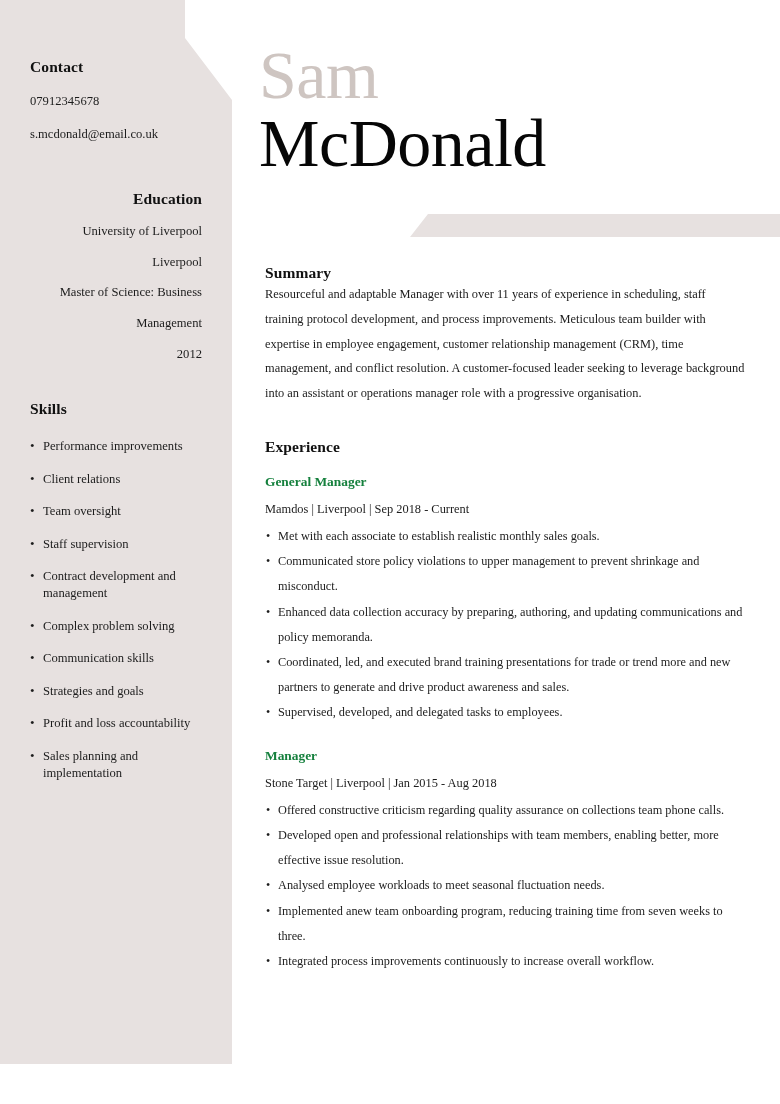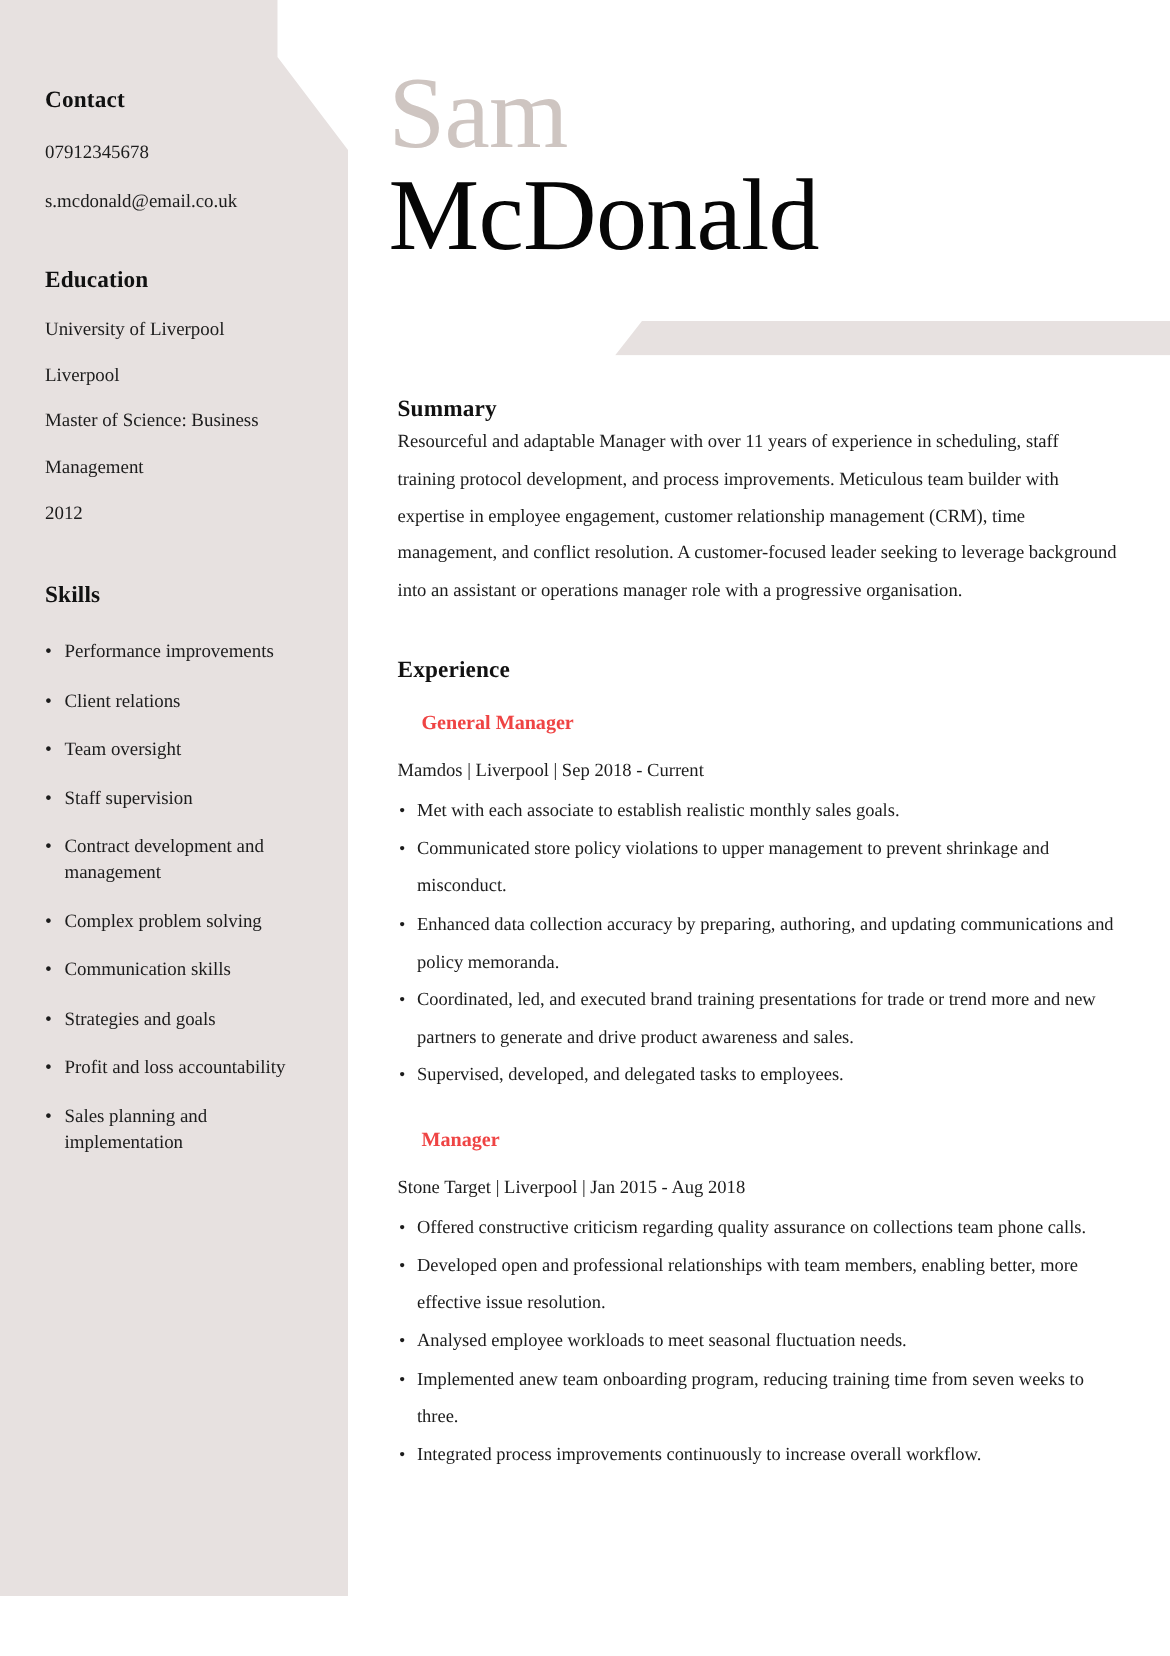--- a/index.html
+++ b/index.html
@@ -52,21 +52,21 @@
   .side-line {
     font-size: 12.6px;
     line-height: 1.1;
     color: #1c1c1c;
     margin: 0;
   }
 
   #contact-block { padding-top: 58px; }
   #contact-block .side-line { margin-top: 19px; }
 
-  #education-block { margin-top: 36px; }
+  #education-block { margin-top: 48px; text-align: right; }
   #education-block .side-line { margin-top: 17px; }
 
   #skills-block { margin-top: 38px; }
 
   ul.side-skills {
     list-style: none;
     margin: 0;
     padding: 0;
   }
   ul.side-skills li {
@@ -145,22 +145,22 @@
   }
 
   #summary-text { }
 
   #experience-heading { margin-top: 32px; }
 
   .job { margin-top: 18px; }
   .job-title {
     font-size: 13.4px;
     font-weight: bold;
-    color: #ef4444;
-    margin: 16px;
+    color: #15803d;
+    margin: 0;
   }
   .job-meta {
     font-size: 12.4px;
     color: #1c1c1c;
     margin: 0;
     margin-top: 12px;
   }
 
   ul.job-bullets {
     list-style: none;

